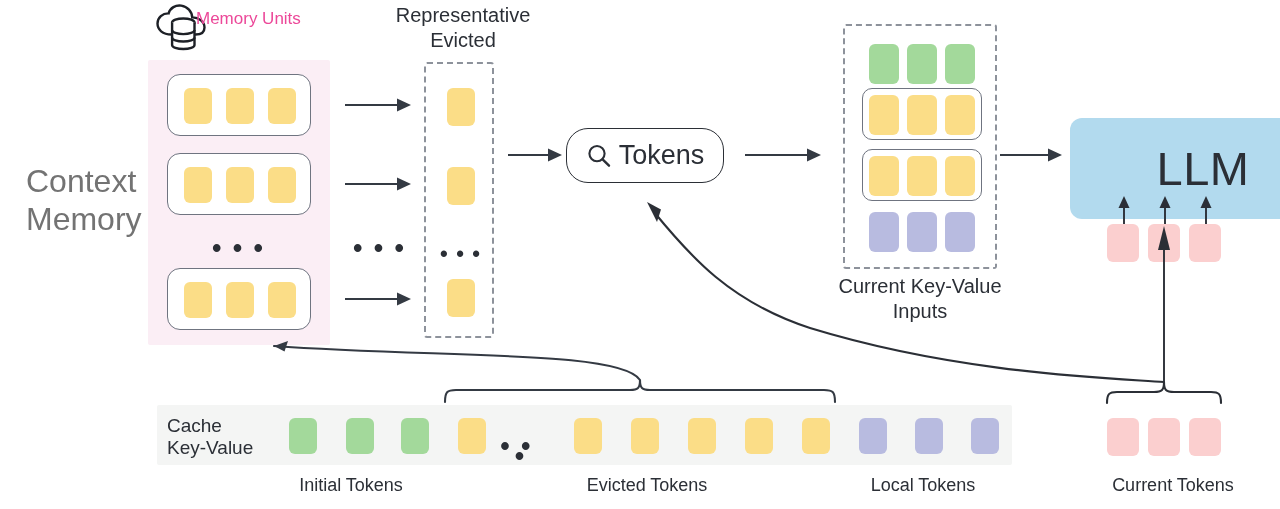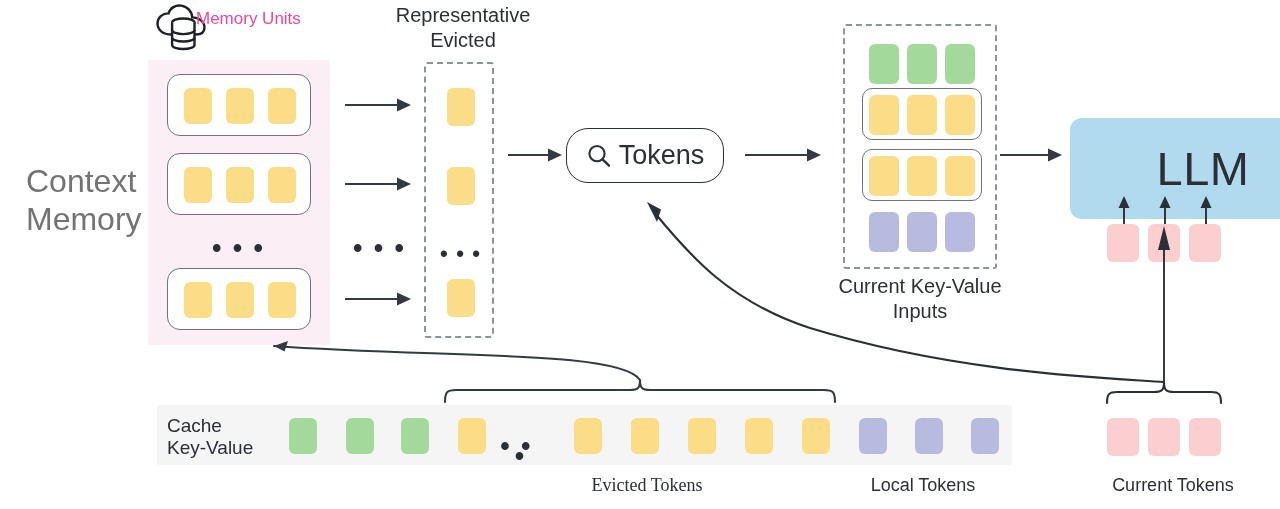--- a/index.html
+++ b/index.html
@@ -315,17 +315,18 @@
     <path d="M477 225 C477 216 479 214 487 214 L524 214 C532 214 534 212 534 204
              C534 212 536 214 544 214 L581 214 C589 214 591 216 591 225" fill="none" stroke="#2b2f36" stroke-width="2.1" stroke-linecap="round"></path>
 
     <line x1="534" y1="204" x2="534" y2="62" stroke="#2b2f36" stroke-width="1.9"></line>
     <path d="M528 72 L534 48 L540 72 Z" fill="#2b2f36"></path>
 
     <path d="M534 204 C480 200 330 196 180 150 C100 124 60 78 24 34" fill="none" stroke="#2b2f36" stroke-width="2.1" stroke-linecap="round"></path>
     <path d="M17 24 L27 44 L31 31.5 Z" fill="#2b2f36"></path>
   </svg>
 
-  <div class="abs cap-sm" style="left:556px;top:474px;width:182px;font-family:Liberation Serif, serif;">Evicted Tokens</div>
+  <div class="abs cap-sm" style="left:265px;top:474px;width:172px;">Initial Tokens</div>
+  <div class="abs cap-sm" style="left:556px;top:474px;width:182px;">Evicted Tokens</div>
   <div class="abs cap-sm" style="left:1084px;top:474px;width:178px;">Current Tokens</div>
   <div class="abs cap-sm" style="left:843px;top:474px;width:160px;">Local Tokens</div>
 
 </div>
 
 </body></html>

